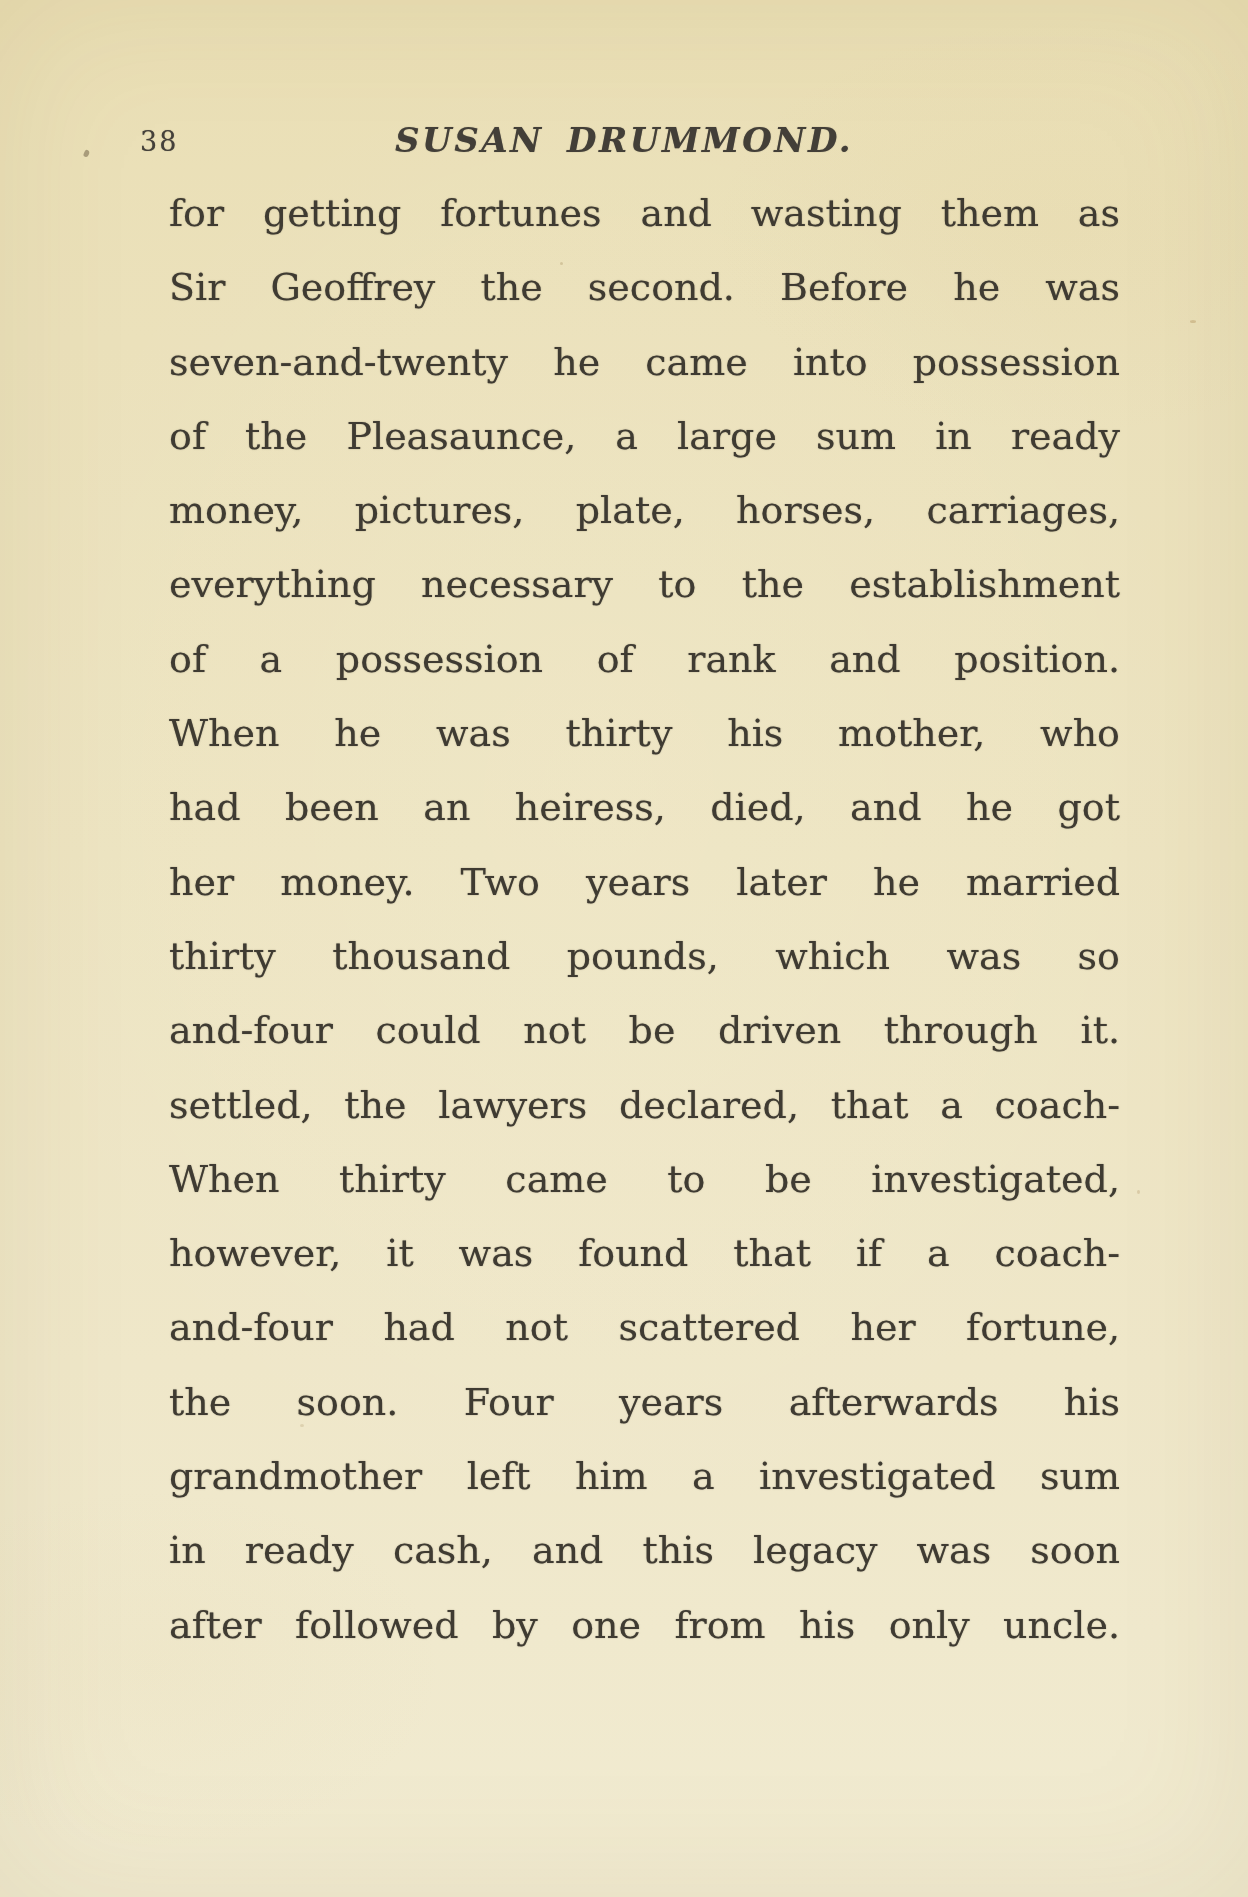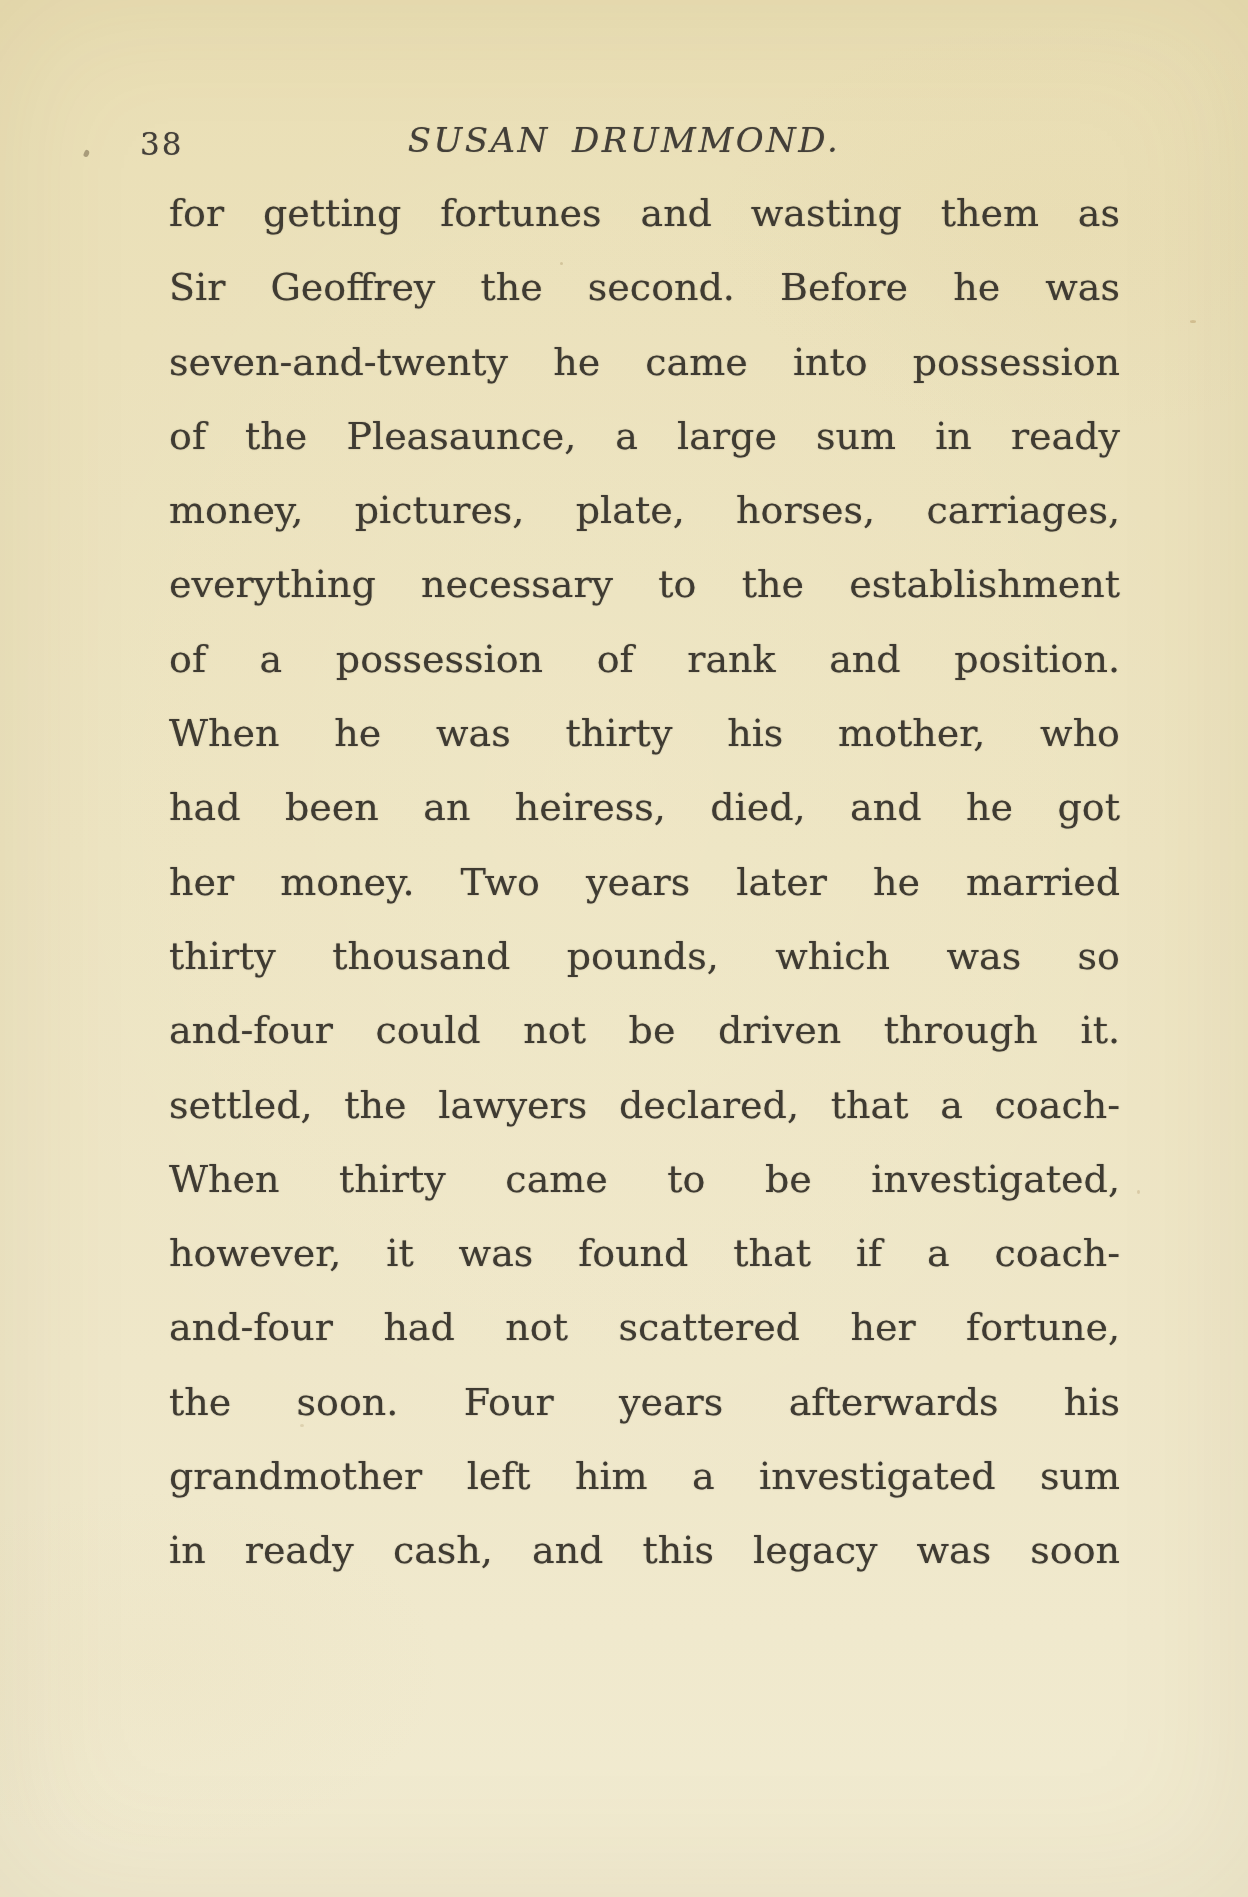--- a/index.html
+++ b/index.html
@@ -26,37 +26,38 @@
     position: absolute;
     top: 112px;
     left: 0;
     width: 100%;
     height: 52px;
   }
   .pagenum {
     position: absolute;
     left: 140px;
     top: 14px;
-    font-size: 31px;
+    font-size: 27px;
     letter-spacing: 2px;
     color: #44403a;
     text-shadow: 0 0 1px rgba(70,65,55,0.45);
   }
   .running {
     position: absolute;
     left: 50%;
     transform: translateX(-50%);
     top: 8px;
     font-style: italic;
     font-size: 34px;
     letter-spacing: 2.5px;
     word-spacing: 9px;
     color: #433f38;
     text-shadow: 0 0 1px rgba(70,65,55,0.5);
     white-space: nowrap;
+    font-weight: bold;
   }
 
   
   .body-text {
     position: absolute;
     left: 128px;
     top: 176px;
     width: 992px;
   }
   .line {
@@ -107,20 +108,21 @@
     <div class="line">her money. Two years later he married</div>
     <div class="line">thirty thousand pounds, which was so</div>
     <div class="line">and-four could not be driven through it.</div>
     <div class="line">settled, the lawyers declared, that a coach-</div>
     <div class="line">When thirty came to be investigated,</div>
     <div class="line">however, it was found that if a coach-</div>
     <div class="line">and-four had not scattered her fortune,</div>
     <div class="line">the soon. Four years afterwards his</div>
     <div class="line">grandmother left him a investigated sum</div>
     <div class="line">in ready cash, and this legacy was soon</div>
+    <div class="line">after followed by one from his only uncle.</div>
   </div>
 
   <span class="speck s1"></span>
   <span class="speck s2"></span>
   <span class="speck s3"></span>
   <span class="speck s4"></span>
   <span class="speck s5"></span>
 </div>
 
 </body></html>

